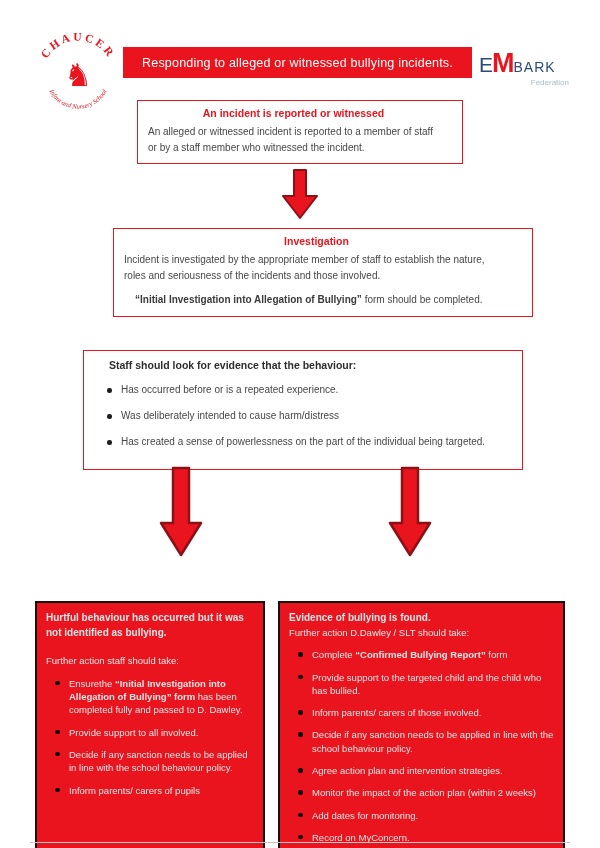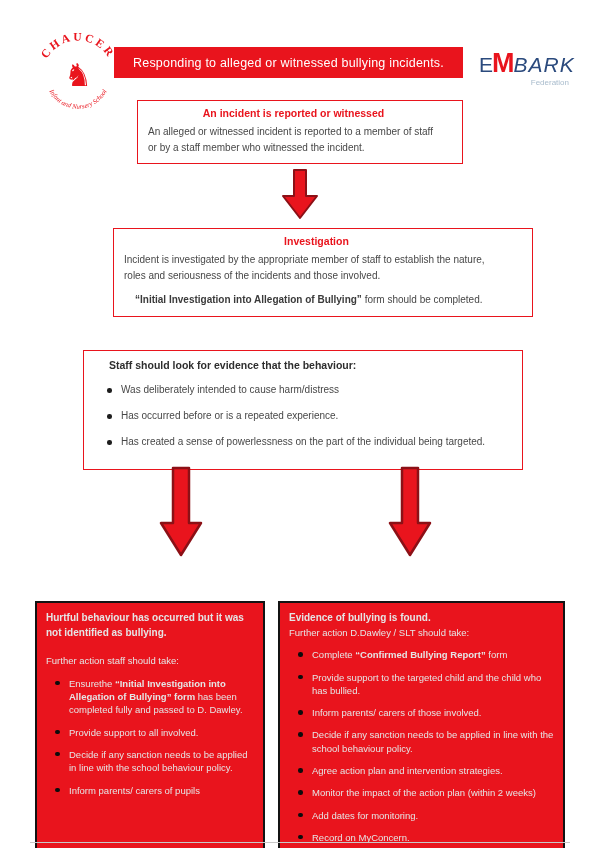--- a/index.html
+++ b/index.html
@@ -7,30 +7,30 @@
   body {
     width:600px; height:848px;
     font-family:"Liberation Sans", "DejaVu Sans", sans-serif;
     color:#454545;
   }
   .page { position:relative; width:600px; height:848px; background:#ffffff; overflow:hidden; }
 
   
   .chaucer-logo { position:absolute; left:34px; top:28px; width:88px; height:88px; }
   .title-banner {
-    position:absolute; left:114px; top:47px; width:349px; height:31px;
+    position:absolute; left:123px; top:47px; width:349px; height:31px;
     background:#e9141d; color:#ffffff;
     display:flex; align-items:center; justify-content:center;
     font-size:12.5px; letter-spacing:.2px;
   }
   .embark-logo { position:absolute; left:479px; top:50px; width:92px; text-align:left; }
   .embark-row { display:flex; align-items:baseline; line-height:1; }
   .embark-e    { color:#2b4a7d; font-size:21px; font-weight:400; }
   .embark-m    { color:#e9141d; font-size:27px; font-weight:700; margin:0 -1px; }
-  .embark-bark { color:#2b4a7d; font-size:21px; font-weight:400; letter-spacing:1px;font-style:italic; }
+  .embark-bark { color:#2b4a7d; font-size:14px; font-weight:400; letter-spacing:1px; }
   .embark-sub  { color:#a9bccd; font-size:8px; text-align:right; margin-top:1px; padding-right:2px; }
 
   
   .flow-box { position:absolute; background:#ffffff; border:1.5px solid #e9141d; padding:6px 23px 8px 10px; }
   .flow-box .box-title { color:#e9141d; font-weight:700; font-size:10.5px; text-align:center; margin-bottom:5px; }
   .flow-box p { font-size:10px; line-height:1.55; color:#474747; }
   .box-reported      { left:137px; top:100px;  width:326px; }
   .box-investigation { left:113px; top:228px; width:420px; }
   .box-investigation .form-line { margin-top:9px;margin-left:11px; }
   .box-investigation strong { color:#3a3a3a; }
@@ -111,22 +111,22 @@
     <div class="box-title">Investigation</div>
     <p>Incident is investigated by the appropriate member of staff to establish the nature, roles and seriousness of the incidents and those involved.</p>
     <p class="form-line">
       <strong>“Initial Investigation into Allegation of Bullying”</strong><span> form should be completed.</span>
     </p>
   </div>
 
   <div class="flow-box box-evidence">
     <div class="evidence-heading">Staff should look for evidence that the behaviour:</div>
     <ul class="bullets">
+      <li>Has occurred before or is a repeated experience.</li>
       <li>Was deliberately intended to cause harm/distress</li>
-      <li>Has occurred before or is a repeated experience.</li>
       <li>Has created a sense of powerlessness on the part of the individual being targeted.</li>
     </ul>
   </div>
 
   <svg class="arrow arrow-left" viewBox="0 0 44 92">
     <polygon points="14,2 30,2 30,57 42,57 22,89 2,57 14,57" fill="#e9141d" stroke="#8c1016" stroke-width="2.5" stroke-linejoin="round"></polygon>
   </svg>
   <svg class="arrow arrow-right" viewBox="0 0 44 92">
     <polygon points="14,2 30,2 30,57 42,57 22,89 2,57 14,57" fill="#e9141d" stroke="#8c1016" stroke-width="2.5" stroke-linejoin="round"></polygon>
   </svg>

